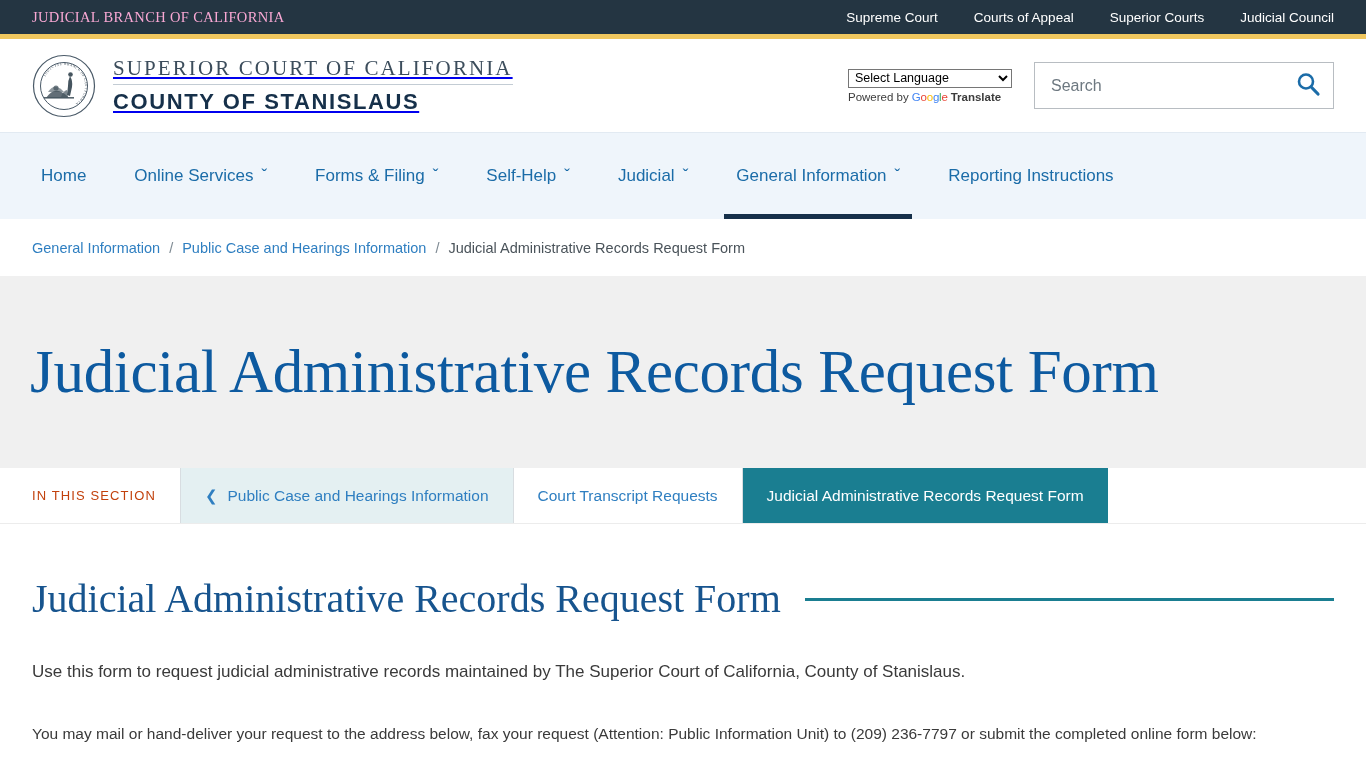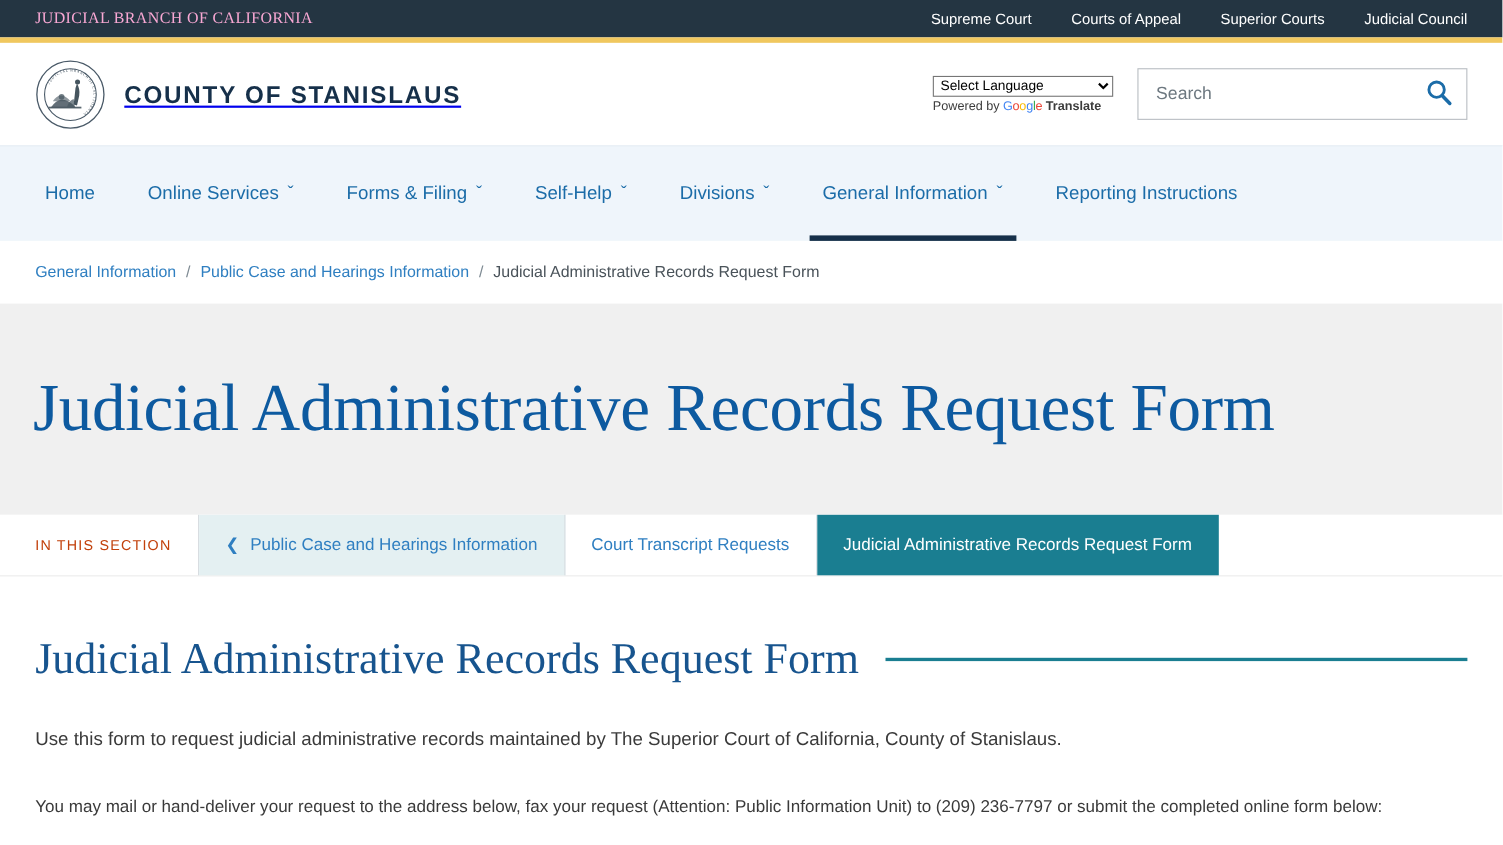--- a/index.html
+++ b/index.html
@@ -323,20 +323,21 @@
           <circle cx="38.5" cy="20.5" r="2.3"></circle>
           <path d="M14 44 q6 -9 13 -7 q6 2 10 7 z" opacity="0.85"></path>
           <path d="M16 38 q4 -6 9 -5 q4 1 7 5 z" opacity="0.6"></path>
           <circle cx="24" cy="34" r="2.6" opacity="0.75"></circle>
           <path d="M29 43 q2 -6 6 -7 l1 7 z" opacity="0.7"></path>
           <rect x="12" y="43" width="30" height="1.6" opacity="0.9"></rect>
         </g>
       </svg>
     </span>
     <span class="brand-text">
+      <span class="brand-line1">SUPERIOR COURT OF CALIFORNIA</span>
       <span class="brand-line2">COUNTY OF STANISLAUS</span>
     </span>
   </a>
 
   <div class="masthead-right">
     <div class="translate-block">
       <select class="lang-select">
         <option>Select Language</option>
       </select>
       <div class="powered">
@@ -370,21 +371,21 @@
   </a>
   <a class="nav-item" href="#">
     <span>Forms &amp; Filing</span>
     <span class="caret">ˇ</span>
   </a>
   <a class="nav-item" href="#">
     <span>Self-Help</span>
     <span class="caret">ˇ</span>
   </a>
   <a class="nav-item" href="#">
-    <span>Divisions</span>
+    <span>Judicial</span>
     <span class="caret">ˇ</span>
   </a>
   <a class="nav-item active" href="#">
     <span>General Information</span>
     <span class="caret">ˇ</span>
   </a>
   <a class="nav-item" href="#">
     <span>Reporting Instructions</span>
   </a>
 </nav>

